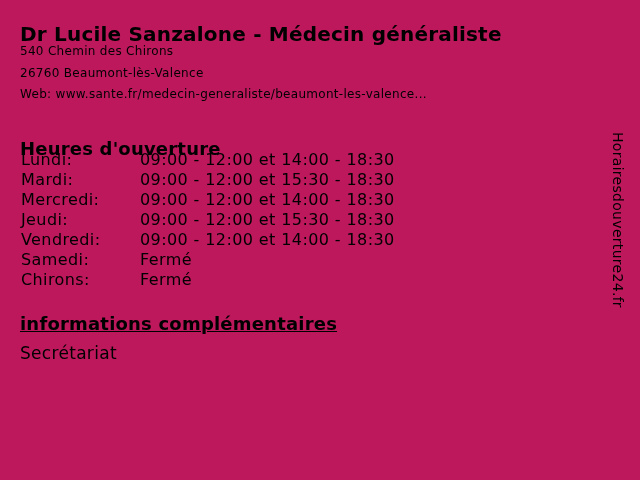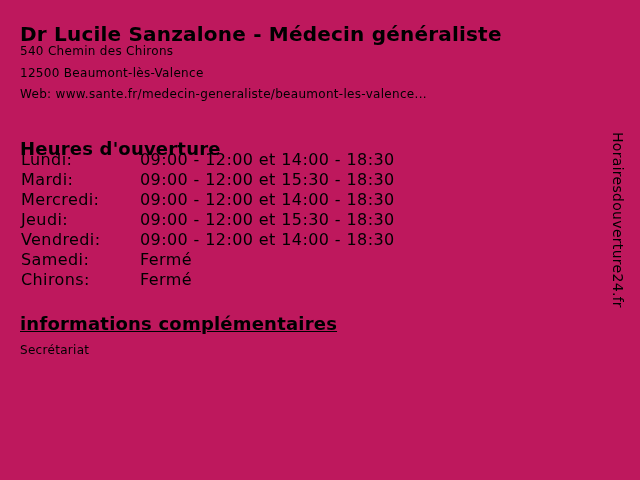--- a/index.html
+++ b/index.html
@@ -63,21 +63,21 @@
   .day-cell {
     display: inline-block;
     width: 119px;
     flex: 0 0 119px;
   }
   .time-cell { display: inline-block; }
   .info-text {
     position: absolute;
     left: 20px;
     top: 343px;
-    font-size: 12px;
+    font-size: 17px;
     letter-spacing: 0.3px;
     white-space: nowrap;
   }
   .watermark {
     position: absolute;
     left: 610px;
     top: 132px;
     writing-mode: vertical-rl;
     font-size: 14px;
     letter-spacing: 0.3px;
@@ -87,21 +87,21 @@
 </style>
 </head>
 <body>
 
 <div class="page">
 
   <h1 class="page-title">Dr Lucile Sanzalone - Médecin généraliste</h1>
 
   <div class="address-block">
     <span class="line">540 Chemin des Chirons</span>
-    <span class="line">12500 Beaumont-lès-Valence</span>
+    <span class="line">26760 Beaumont-lès-Valence</span>
     <span class="line">Web: www.sante.fr/medecin-generaliste/beaumont-les-valence...</span>
   </div>
 
   <h2 class="section-heading hours-heading">Heures d'ouverture</h2>
 
   <div class="hours-table">
     <div class="hours-row">
       <span class="day-cell">Lundi:</span>
       <span class="time-cell">09:00 - 12:00 et 14:00 - 18:30</span>
     </div>

